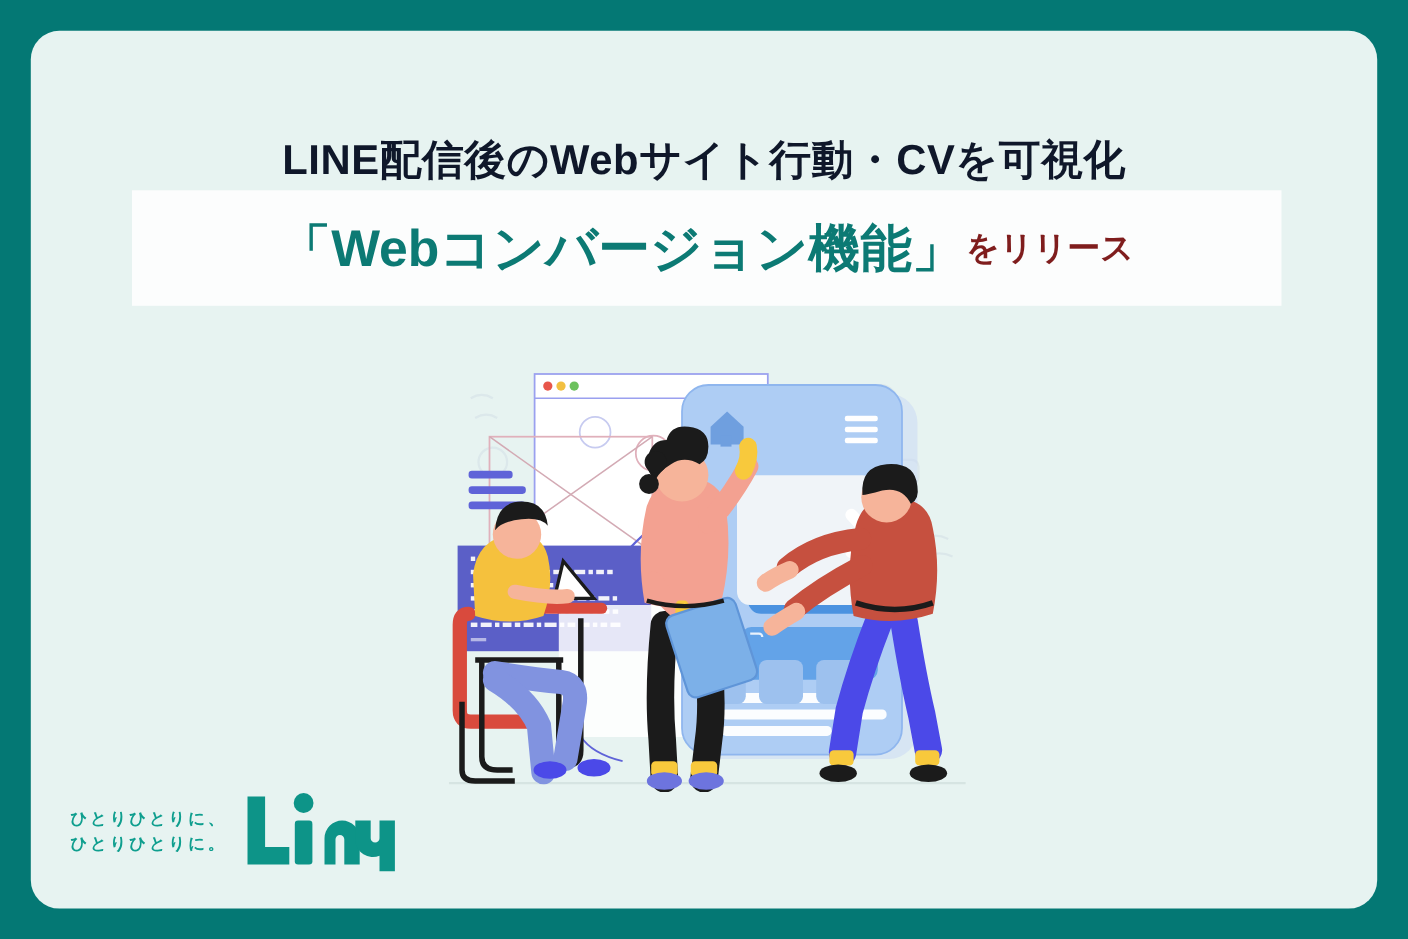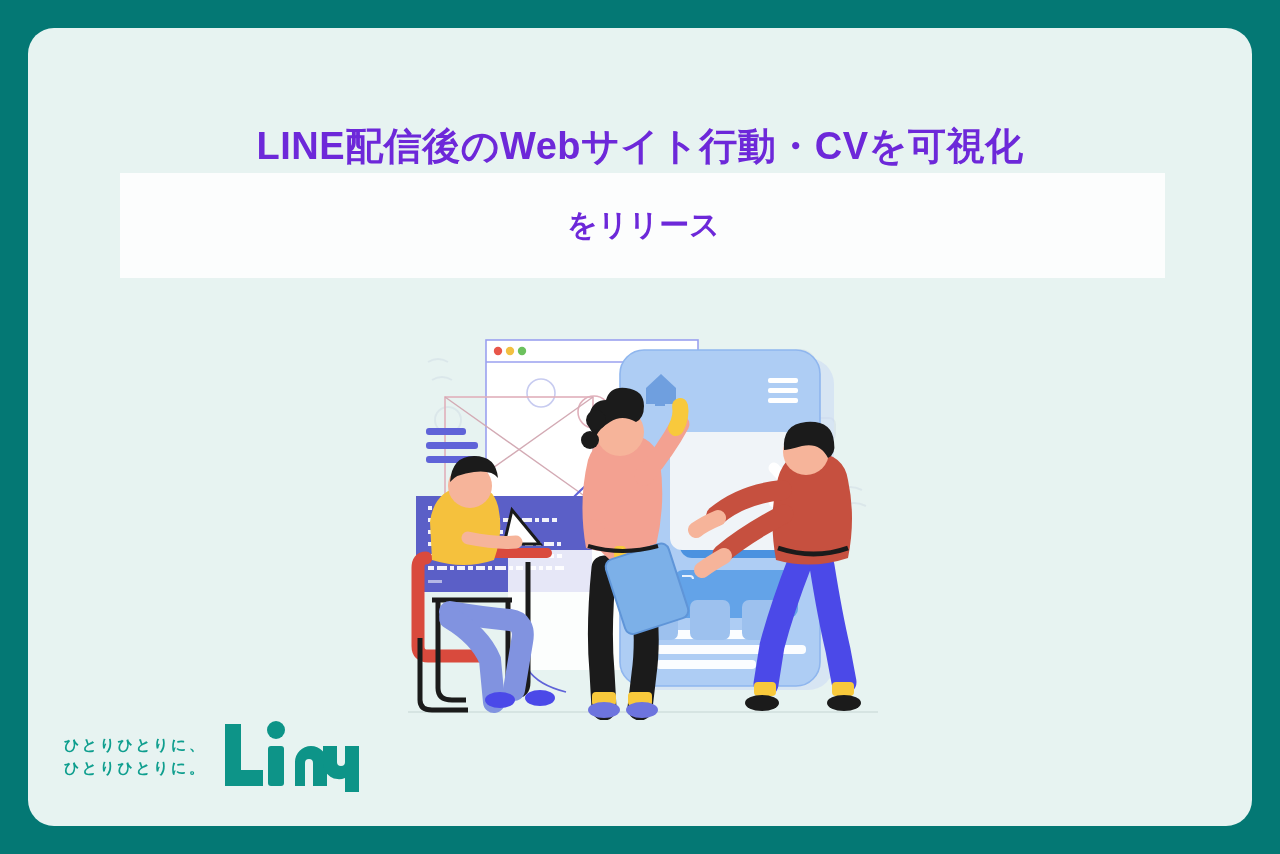--- a/index.html
+++ b/index.html
@@ -35,21 +35,21 @@
     overflow: hidden;
   }
 
   
   .subtitle {
     position: absolute;
     left: 0;
     top: 98px;
     width: 1224px;
     text-align: center;
-    color: #6d28d9;
+    color: #0f172a;
     font-size: 38px;
     font-weight: 700;
     letter-spacing: 0.5px;
     line-height: 1.1;
     white-space: nowrap;
   }
 
   
   .title-band {
     position: absolute;
@@ -64,21 +64,21 @@
   }
   .title-main {
     color: #0c7a74;
     font-size: 47px;
     font-weight: 700;
     letter-spacing: 0px;
     line-height: 1;
     white-space: nowrap;
   }
   .title-suffix {
-    color: #6d28d9;
+    color: #7f1d1d;
     font-size: 30px;
     font-weight: 700;
     letter-spacing: 0px;
     white-space: nowrap;
     padding-left: 2px;
   }
 
   
   .illus {
     position: absolute;
@@ -110,20 +110,21 @@
 </style>
 </head>
 <body>
 
 <div class="frame">
   <div class="card">
 
     <div class="subtitle">LINE配信後のWebサイト行動・CVを可視化</div>
 
     <div class="title-band">
+      <span class="title-main">「Webコンバージョン機能」</span>
       <span class="title-suffix">をリリース</span>
     </div>
 
     <div class="illus">
       <svg width="470" height="420" viewBox="0 0 470 420" xmlns="http://www.w3.org/2000/svg">
         <defs>
           <clipPath id="cardclip">
               <rect x="0" y="0" width="470" height="420"></rect>
             </clipPath>
         </defs>

